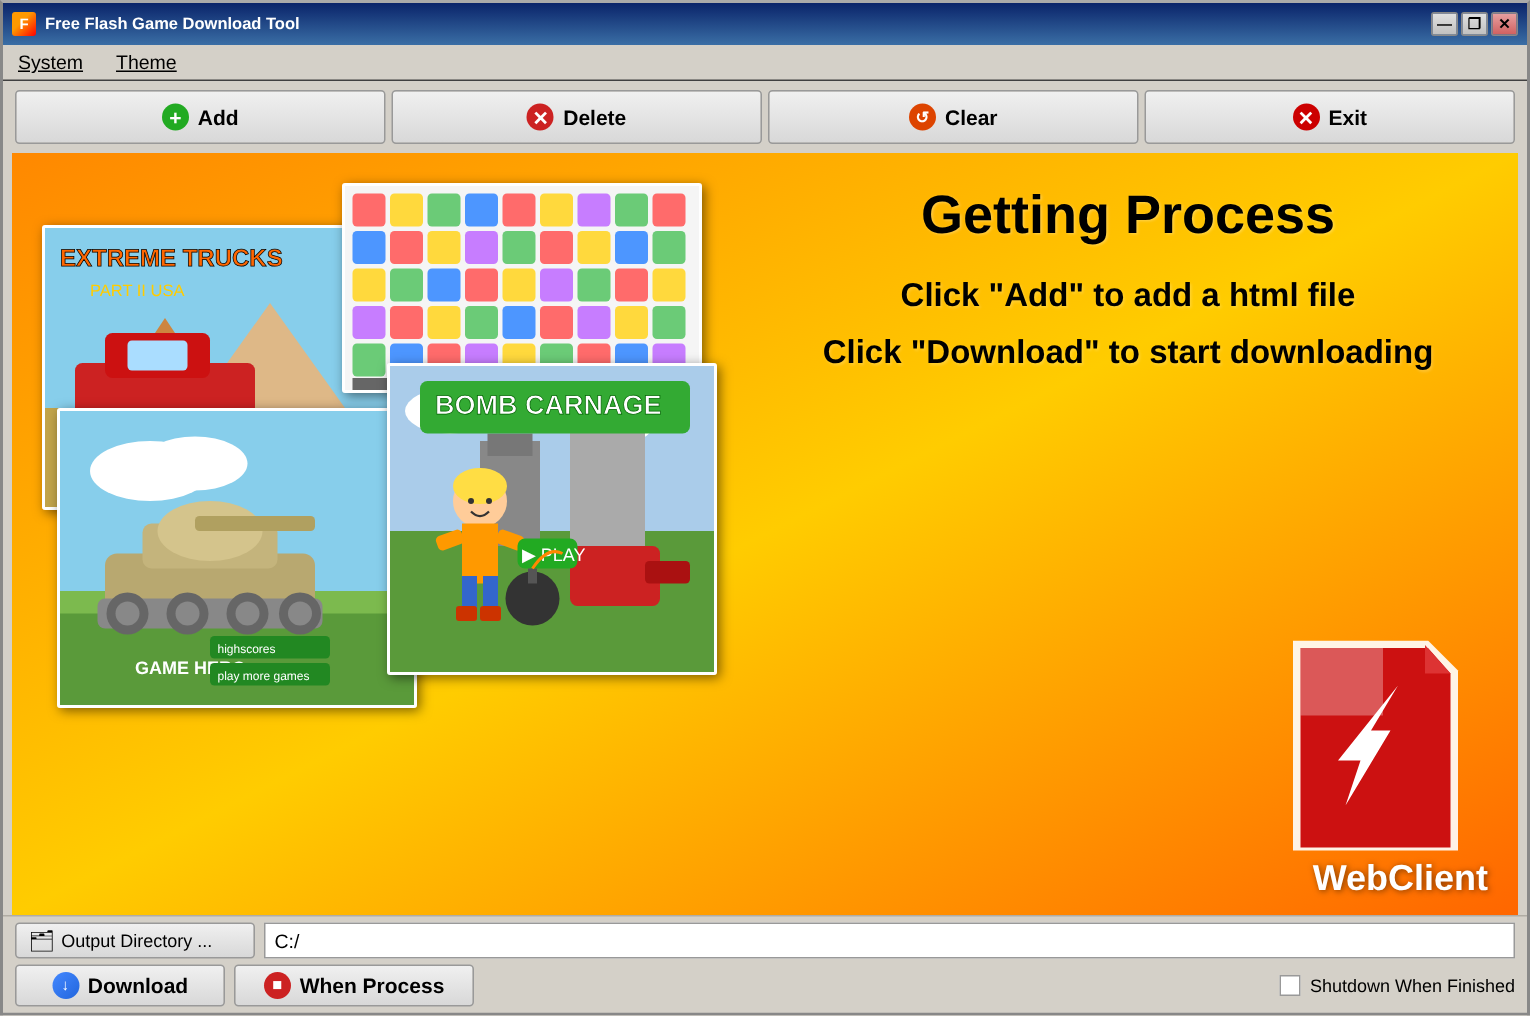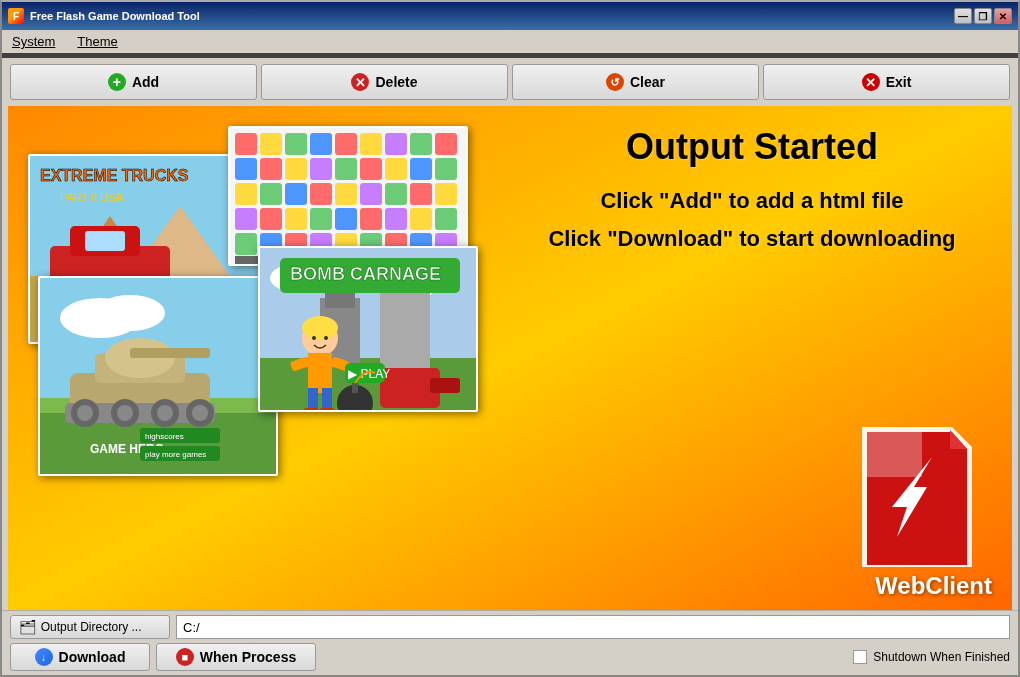--- a/index.html
+++ b/index.html
@@ -78,21 +78,21 @@
     }
 
     .title-btn.close { background: linear-gradient(to bottom, #e8a0a0, #d06060); }
 
     
     .menu-bar {
       background: #d4d0c8;
       padding: 2px 4px;
       display: flex;
       gap: 10px;
-      border-bottom: 5px solid #404040;
+      border-bottom: 1px solid #404040;
     }
 
     .menu-item {
       padding: 2px 6px;
       cursor: pointer;
       font-size: 13px;
       color: #000;
       text-decoration: none;
     }
 
@@ -196,21 +196,21 @@
     
     .game-tank {
       top: 150px; left: 10px;
       width: 240px; height: 200px;
       background: linear-gradient(to bottom, #87ceeb 40%, #7cba4e 40%);
     }
 
     
     .game-carnage {
       top: 120px; left: 230px;
-      width: 220px; height: 166px;
+      width: 220px; height: 208px;
       background: linear-gradient(to bottom, #87ceeb 50%, #5a9a3a 50%);
     }
 
     
     .getting-started {
       position: absolute;
       right: 30px;
       top: 20px;
       width: 460px;
       text-align: center;
@@ -577,21 +577,21 @@
           <text x="88" y="130" font-size="12" fill="white" font-family="Arial">▶ PLAY</text>
 
           <circle cx="95" cy="155" r="18" fill="#333"></circle>
           <rect x="92" y="135" width="6" height="10" fill="#555"></rect>
           <path d="M95,135 Q105,120 115,125" stroke="#ff8800" stroke-width="2" fill="none"></path>
         </svg>
       </div>
     </div>
 
     <div class="getting-started">
-      <div class="gs-title">Output Started</div>
+      <div class="gs-title">Getting Process</div>
       <div class="gs-step">Click "Add" to add a html file</div>
       <div class="gs-step">Click "Download" to start downloading</div>
     </div>
 
     <div class="flash-svg">
       <svg width="130" height="150" xmlns="http://www.w3.org/2000/svg">
 
         <path d="M10,0 L100,0 L120,20 L120,140 L10,140 Z" fill="white" opacity="0.9"></path>
 
         <path d="M15,5 L100,5 L115,22 L115,138 L15,138 Z" fill="#cc1111"></path>

